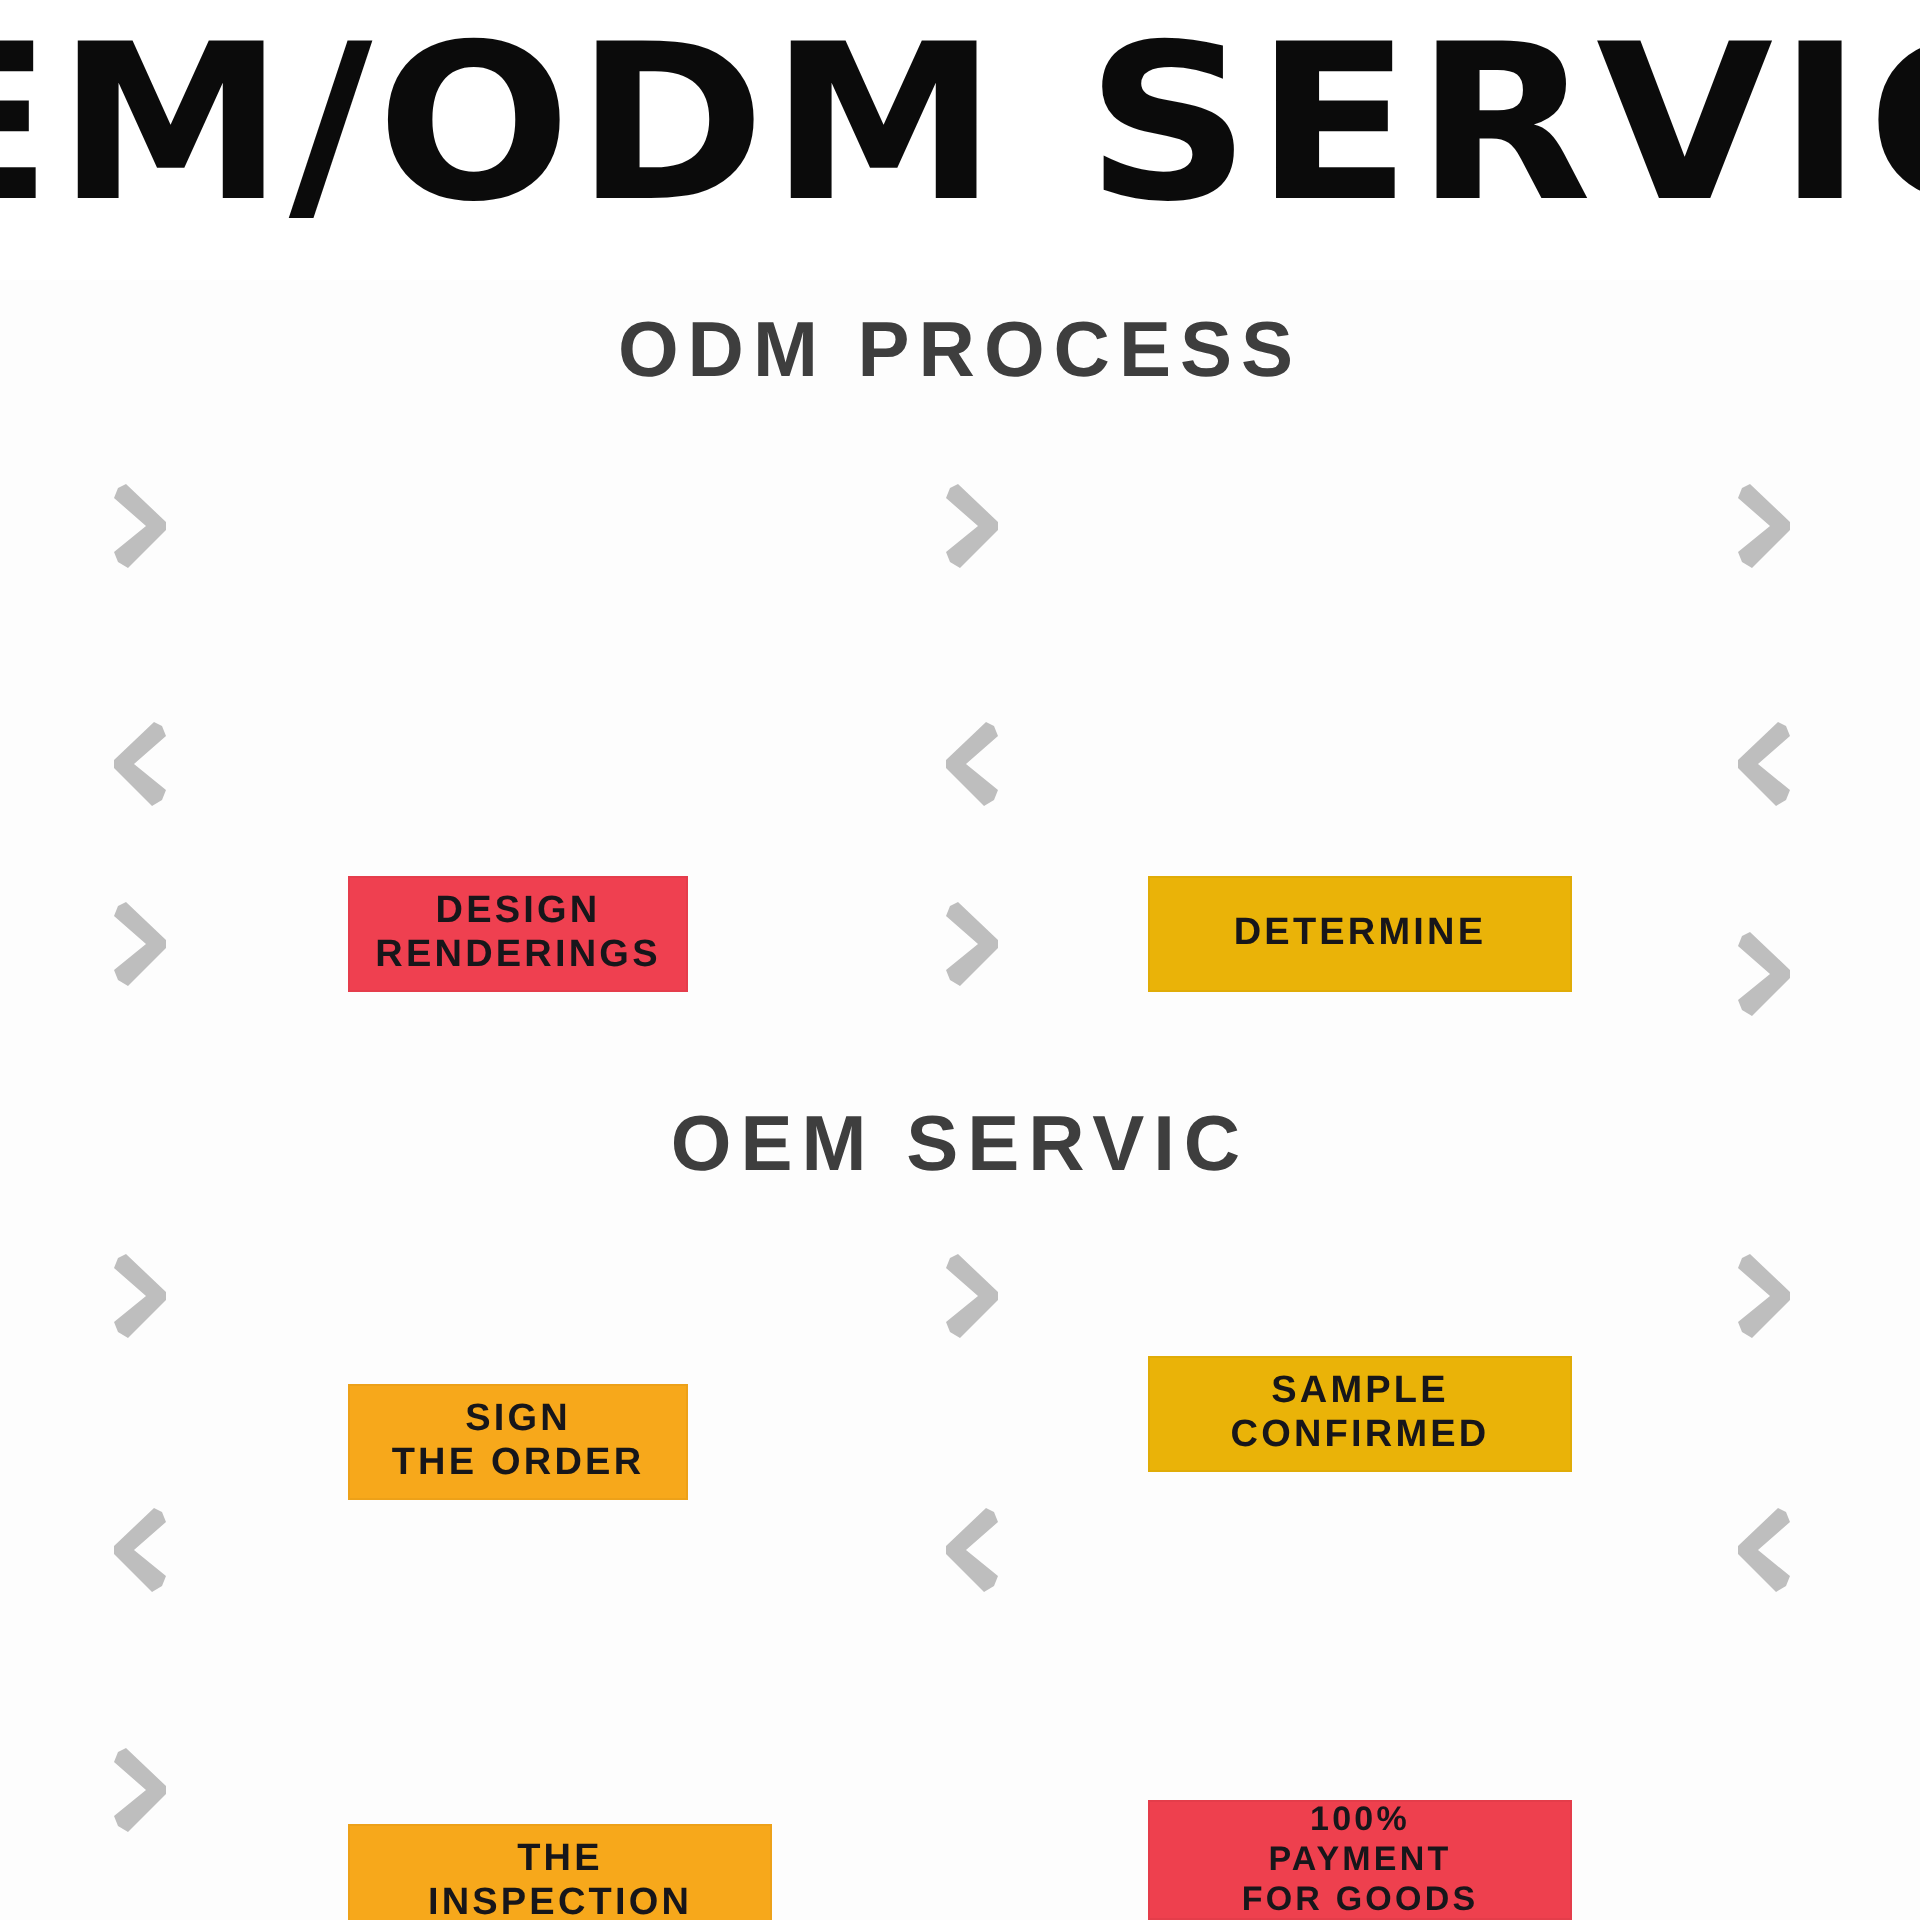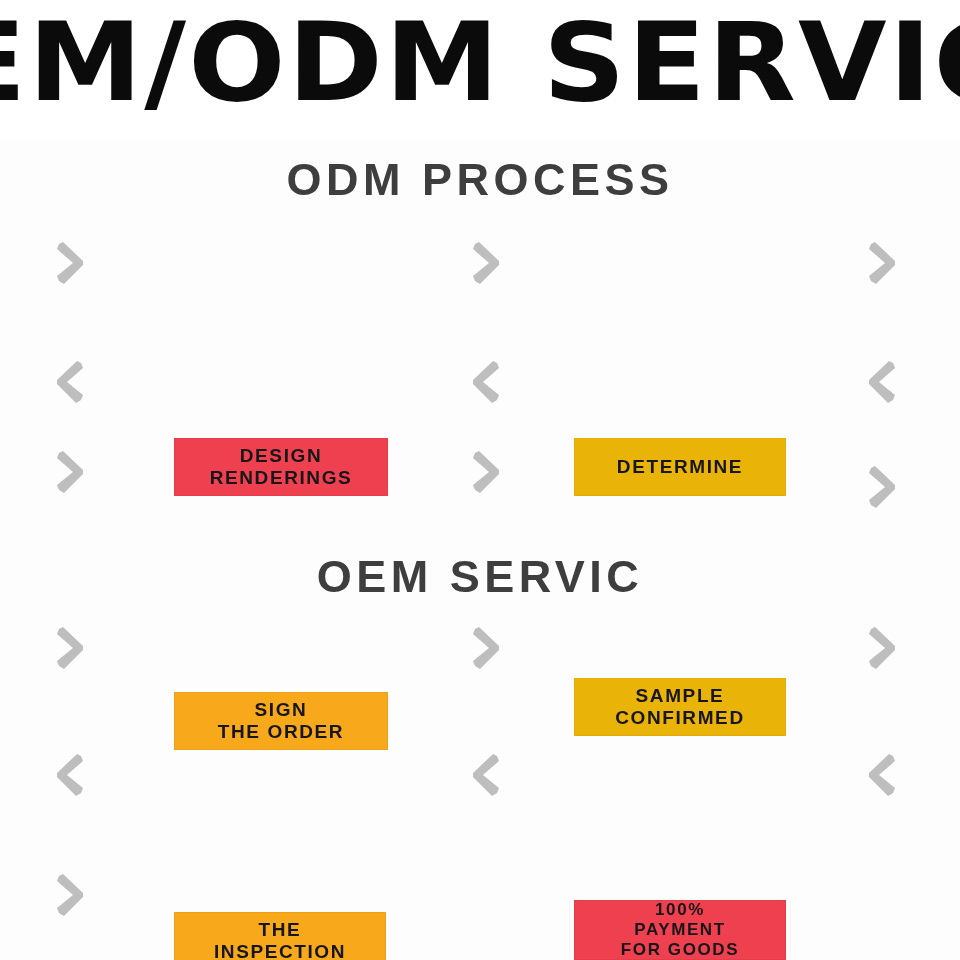--- a/index.html
+++ b/index.html
@@ -48,21 +48,21 @@
     transform-origin: left top;
   }
 
   
   .section-title {
     position: absolute;
     left: 0;
     width: 960px;
     text-align: center;
     font-family: "Liberation Sans", sans-serif;
-    font-size: 45px;
+    font-size: 39px;
     font-weight: 700;
     letter-spacing: 4.5px;
     color: #3e3e3e;
   }
   #odm-title { top: 154px; }
   #oem-title { top: 551px; }
 
   
   .row {
     position: absolute;
@@ -95,21 +95,21 @@
     padding: 2px 6px;
   }
   .box .box-label {
     font-family: "Liberation Sans", sans-serif;
     font-weight: 700;
     color: #17161a;
     letter-spacing: 1.6px;
     line-height: 1.16;
     white-space: pre-line;
   }
-  .box.col-a { left: 174px; width: 214px; }
+  .box.col-a { left: 174px; width: 170px; }
   .box.col-b { left: 574px; width: 212px; }
 
   .box.h-std   { height: 58px; }
   .box.h-tall  { height: 60px; }
 
   .lbl-1line { font-size: 19px; }
   .lbl-2line { font-size: 19px; }
   .lbl-3line { font-size: 17px; letter-spacing: 1.1px; }
 
   .swatch-red    { background: #ef4050; }

